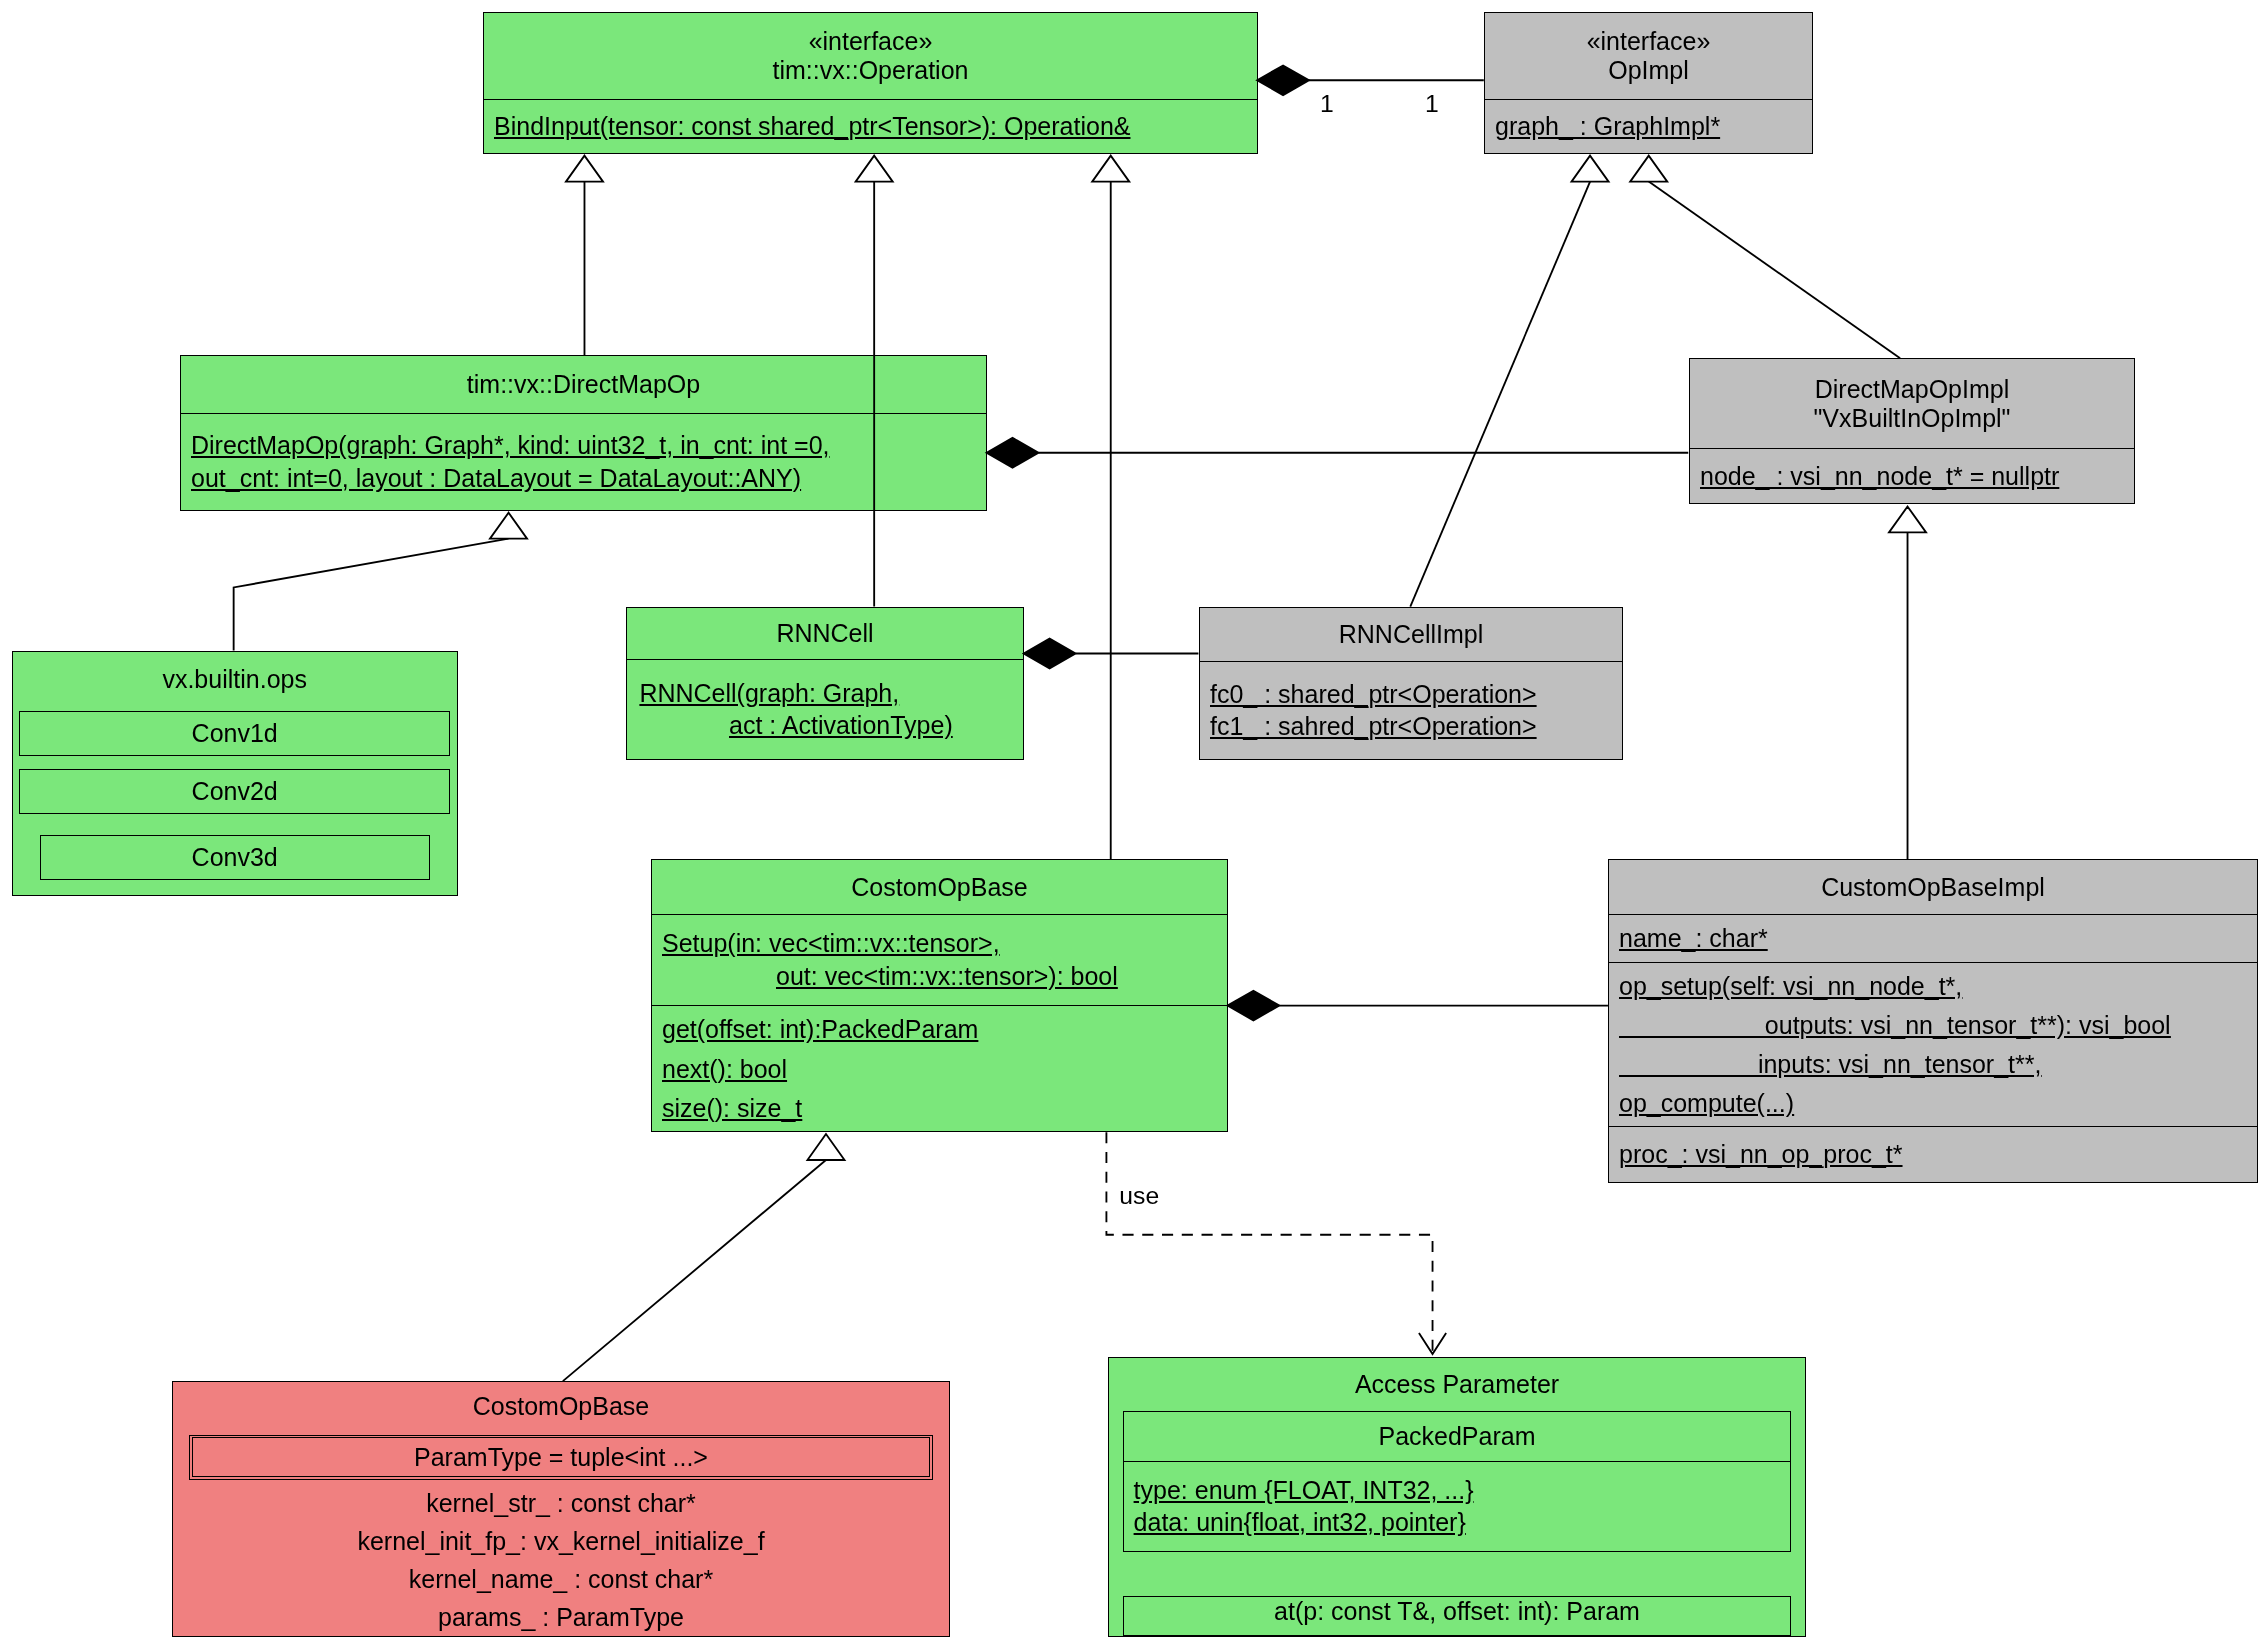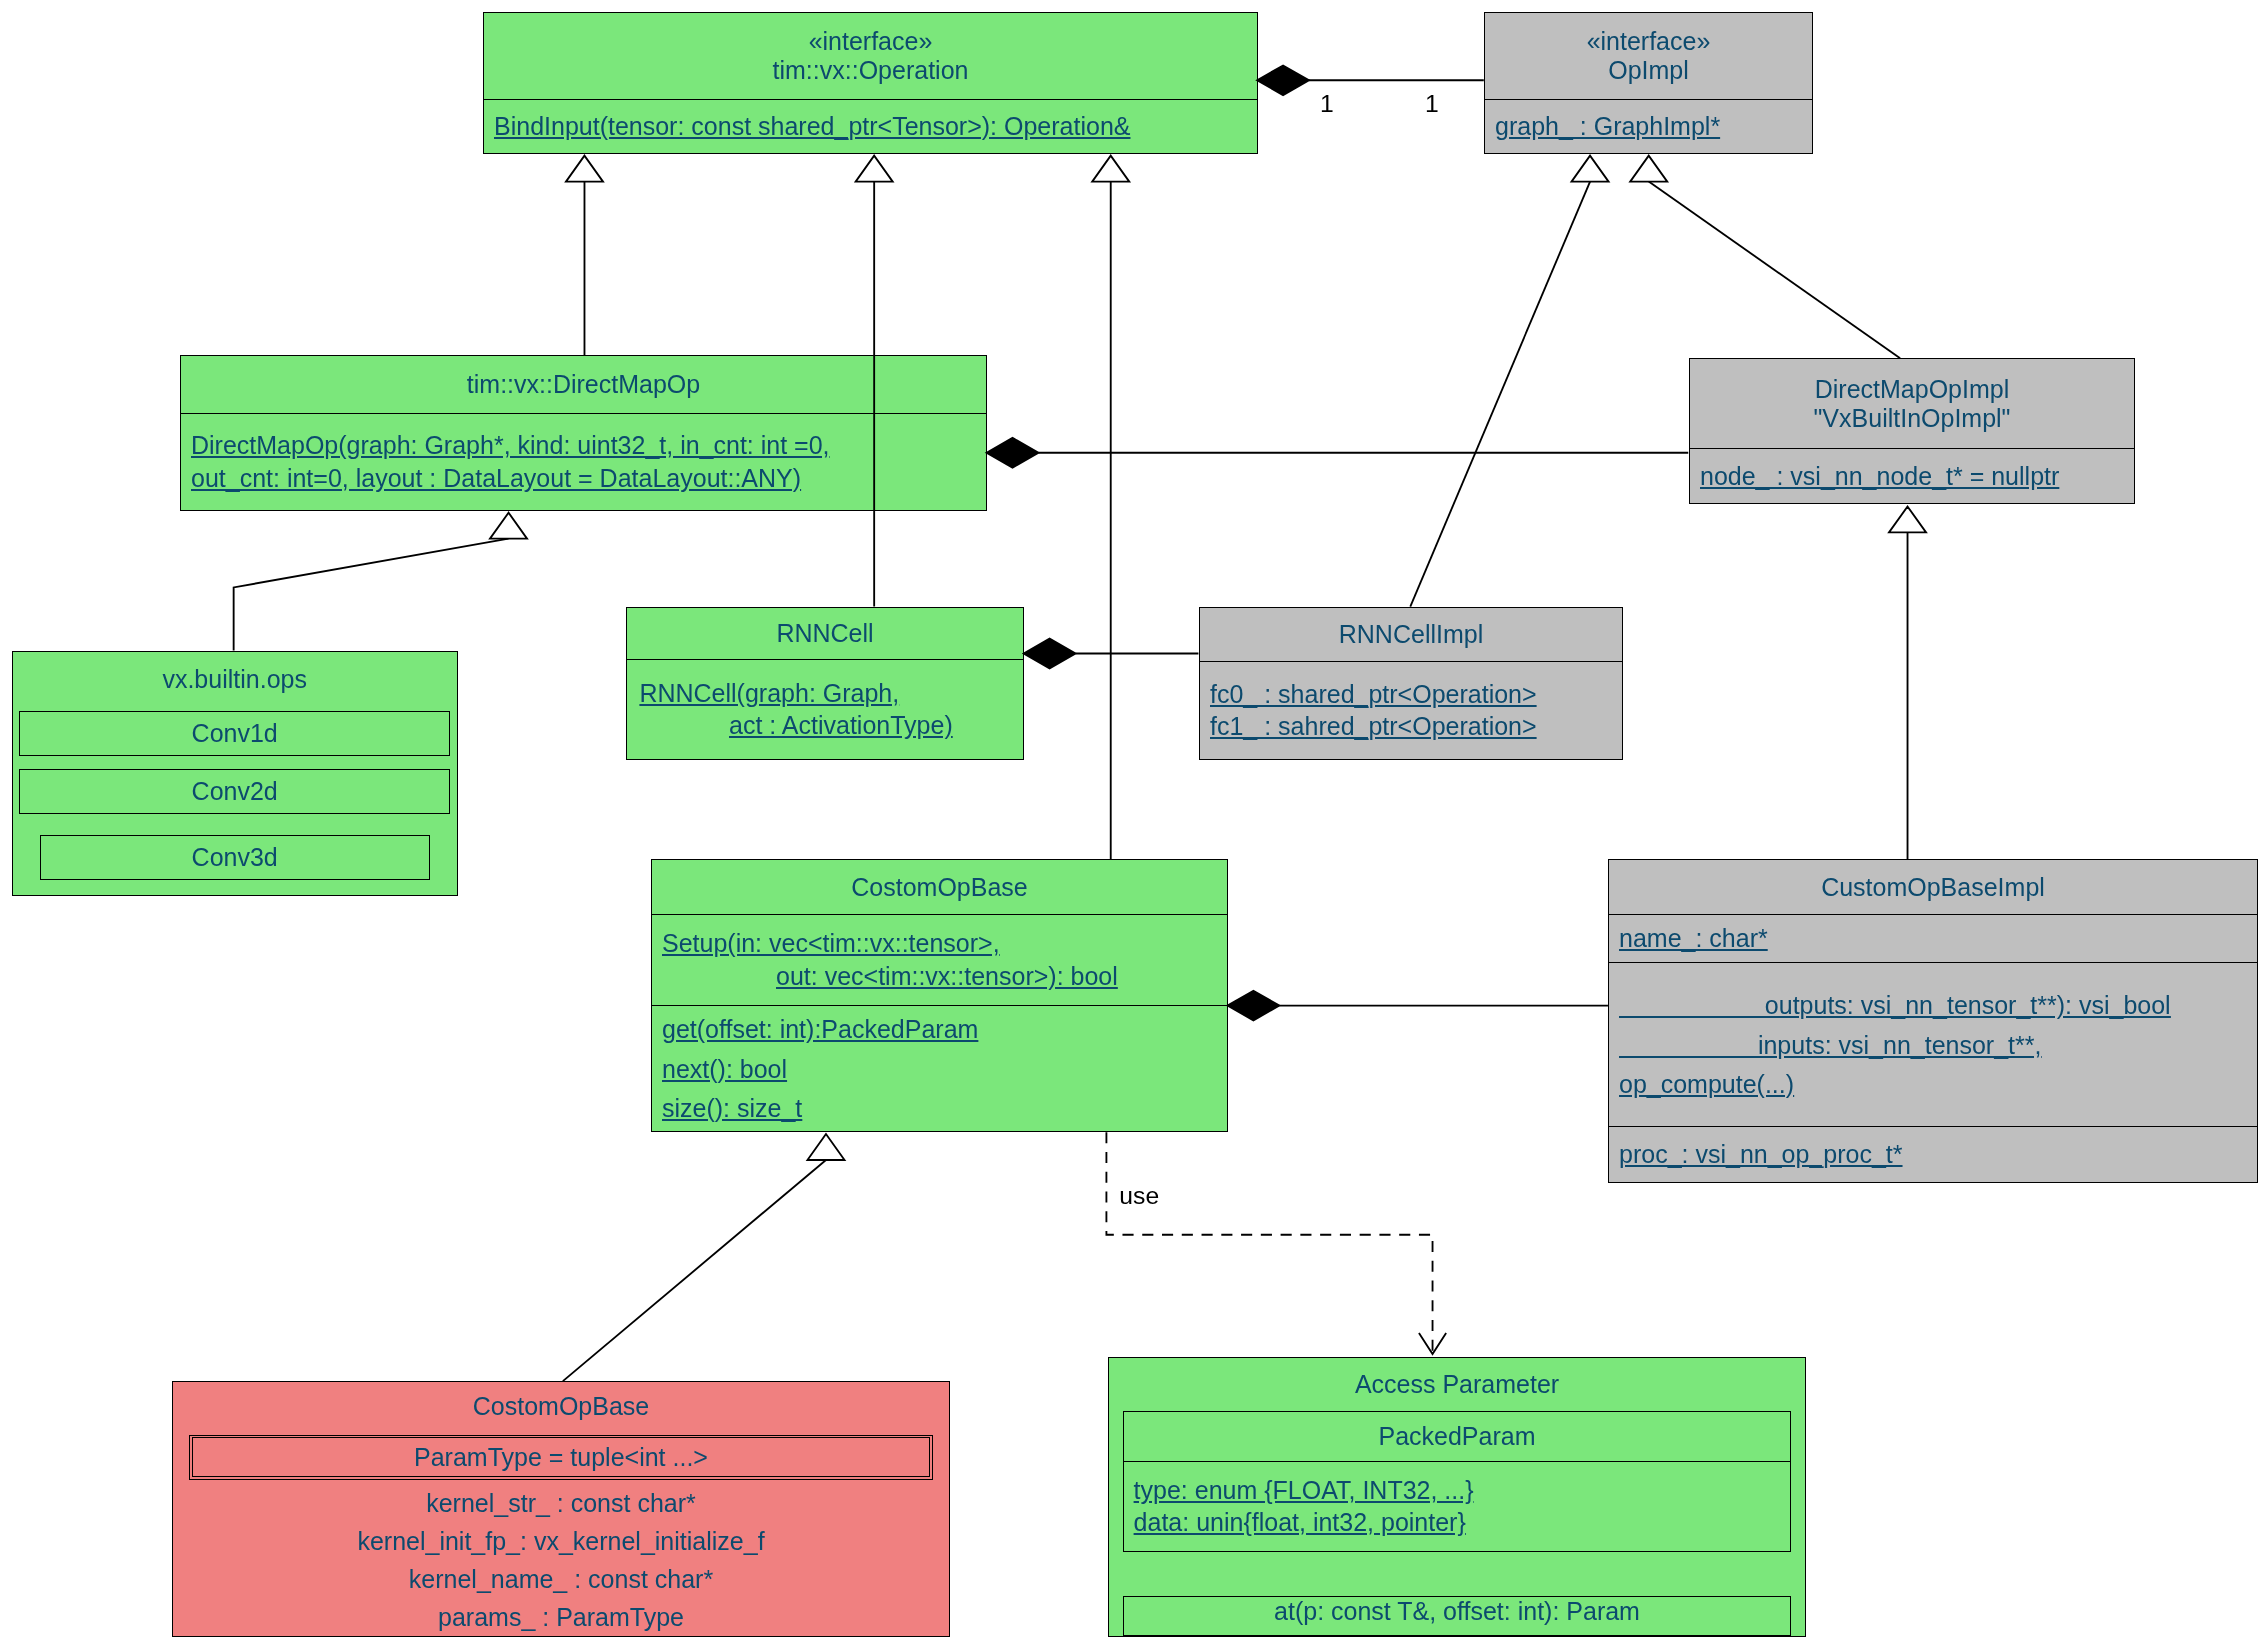--- a/index.html
+++ b/index.html
@@ -1,18 +1,18 @@
 <!DOCTYPE html>
 <html style="font-size:10px"><head>
 <meta charset="utf-8">
 <style>
   html,body { margin:0; padding:0; background:#ffffff; }
   .canvas {
     position:relative; width:2261px; height:1643px; background:#ffffff;
-    font-family:"Liberation Sans", sans-serif; font-size:25px; color:#0c4a6e;
+    font-family:"Liberation Sans", sans-serif; font-size:25px; color:#000000;
     overflow:hidden;
   }
   .box {
     position:absolute; border:1.9px solid #000; box-sizing:border-box;
     display:flex; flex-direction:column;
   }
   .green { background:#7be77b; }
   .gray  { background:#bfbfbf; }
   .red   { background:#f08080; }
   .comp { display:flex; flex-direction:column; justify-content:center; box-sizing:border-box; }
@@ -129,20 +129,21 @@
   </div>
 
   <div class="box gray" style="left:1608px;top:859px;width:650px;height:324px">
     <div class="comp center" style="height:54px">
       <div>CustomOpBaseImpl</div>
     </div>
     <div class="comp sep" style="height:48px">
       <div class="line">name_: char*</div>
     </div>
     <div class="comp sep" style="height:164px">
+      <div class="line u" style="line-height:38px">op_setup(self: vsi_nn_node_t*,</div>
       <div class="line u" style="line-height:38px">                     outputs: vsi_nn_tensor_t**): vsi_bool</div>
       <div class="line u" style="line-height:38px">                    inputs: vsi_nn_tensor_t**,</div>
       <div class="line u" style="line-height:38px">op_compute(...)</div>
     </div>
     <div class="comp sep" style="flex:1">
       <div class="line">proc_: vsi_nn_op_proc_t*</div>
     </div>
   </div>
 
   <div class="box red" style="left:172px;top:1381px;width:778px;height:256px">

